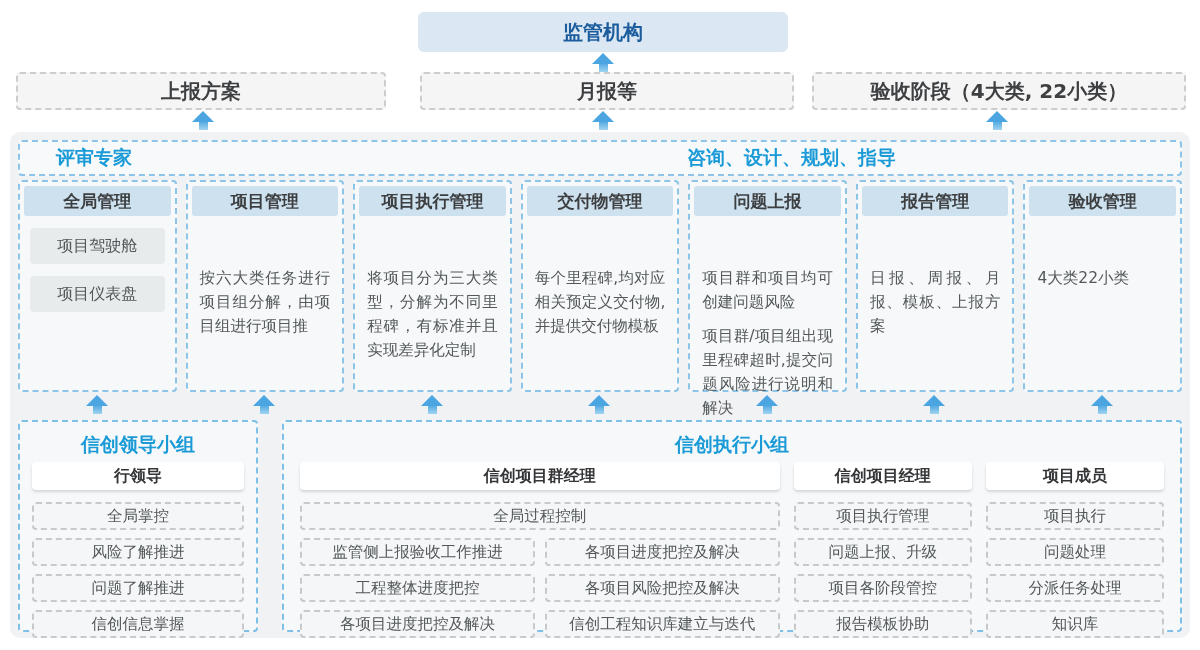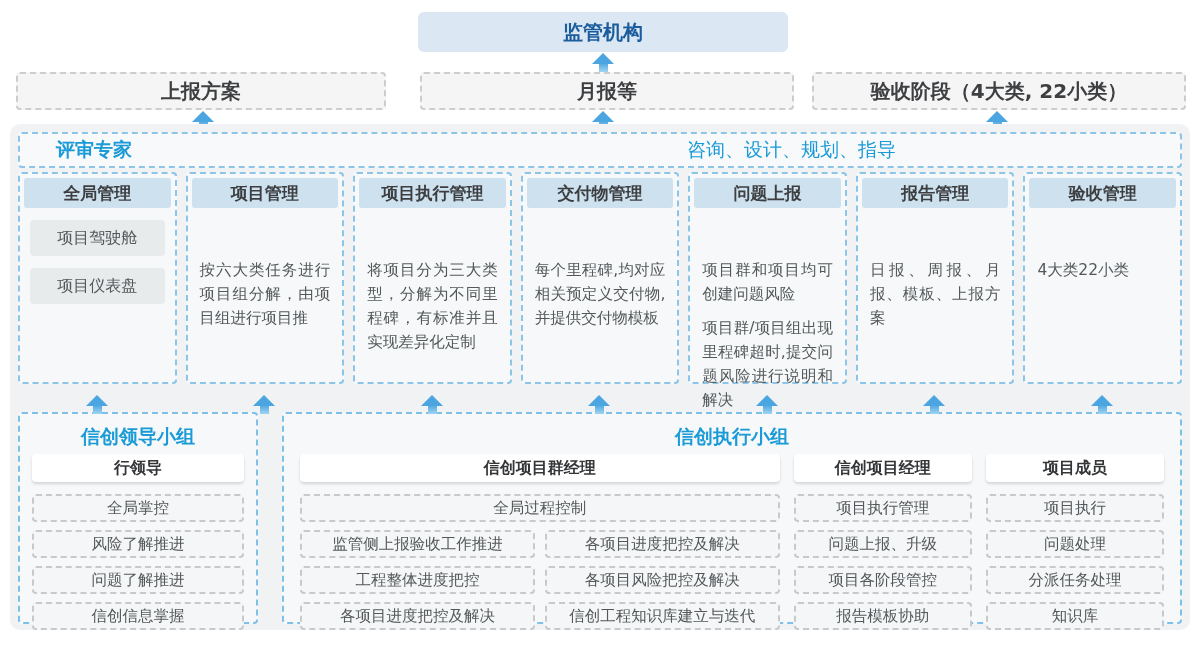--- a/index.html
+++ b/index.html
@@ -19,27 +19,27 @@
   .fb2{left:420px;width:370px;}
   .fb3{left:812px;width:370px;}
 
   
   .arrow{position:absolute;width:22px;display:flex;flex-direction:column;align-items:center;}
   .arrow .head{width:0;height:0;border-left:11px solid transparent;border-right:11px solid transparent;
     border-bottom:11px solid #4fa4e0;border-bottom-color:#4aa5e0;}
   .arrow .stem{width:9px;height:8px;background:linear-gradient(#57abe2,#a0d5f2);}
 
   
-  .container{position:absolute;left:10px;top:124px;width:1180px;height:506px;background:#f0f2f4;
+  .container{position:absolute;left:10px;top:132px;width:1180px;height:506px;background:#f0f2f4;
     border-radius:10px;box-sizing:border-box;padding:8px;}
 
   .strip{position:relative;height:36px;border:2px dashed #8cc5e8;border-radius:4px;background:#f7f9fa;
     box-sizing:border-box;display:flex;align-items:center;}
   .strip .experts{margin-left:36px;color:#1a9ad7;font-weight:bold;font-size:19px;}
-  .strip .guidance{position:absolute;left:66.5%;transform:translateX(-50%);color:#1a9ad7;font-weight:normal;font-size:19px;white-space:nowrap;}
+  .strip .guidance{position:absolute;left:66.5%;transform:translateX(-50%);color:#1a9ad7;font-weight:bold;font-size:19px;white-space:nowrap;}
 
   .cols{margin-top:4px;height:212px;display:flex;gap:9px;}
   .col{flex:1;border:2px dashed #8cc5e8;border-radius:4px;background:#f6f8f9;box-sizing:border-box;padding:4px;}
   .col .hd{background:#cde1ef;border-radius:3px;height:30px;display:flex;align-items:center;justify-content:center;
     font-weight:bold;font-size:17px;color:#3c3e40;}
   .col .bd{padding:8px 8px 0;font-size:15.5px;color:#54585a;line-height:1.55;text-align:justify;margin-top:42px;}
   .col .bd p{margin:0 0 10px;}
   .col .pill{background:#e8ebec;border-radius:4px;height:36px;margin:12px 6px 0;display:flex;
     align-items:center;justify-content:center;font-size:16px;color:#54585a;}
 

